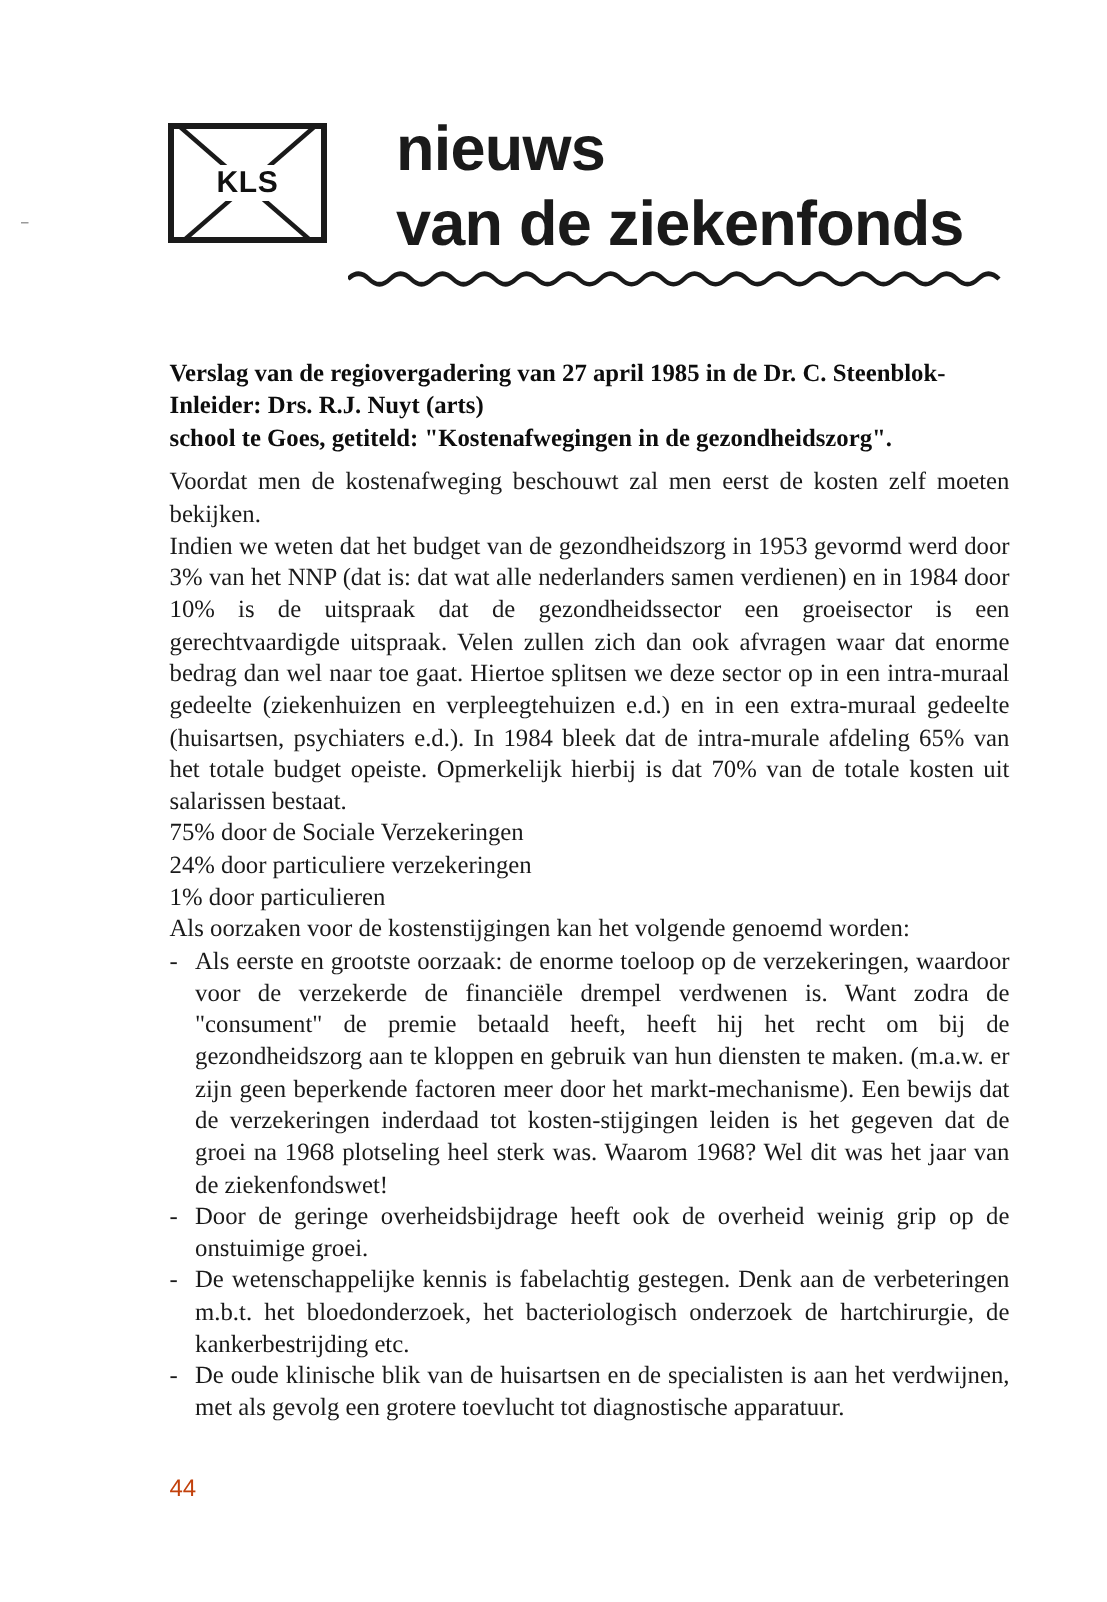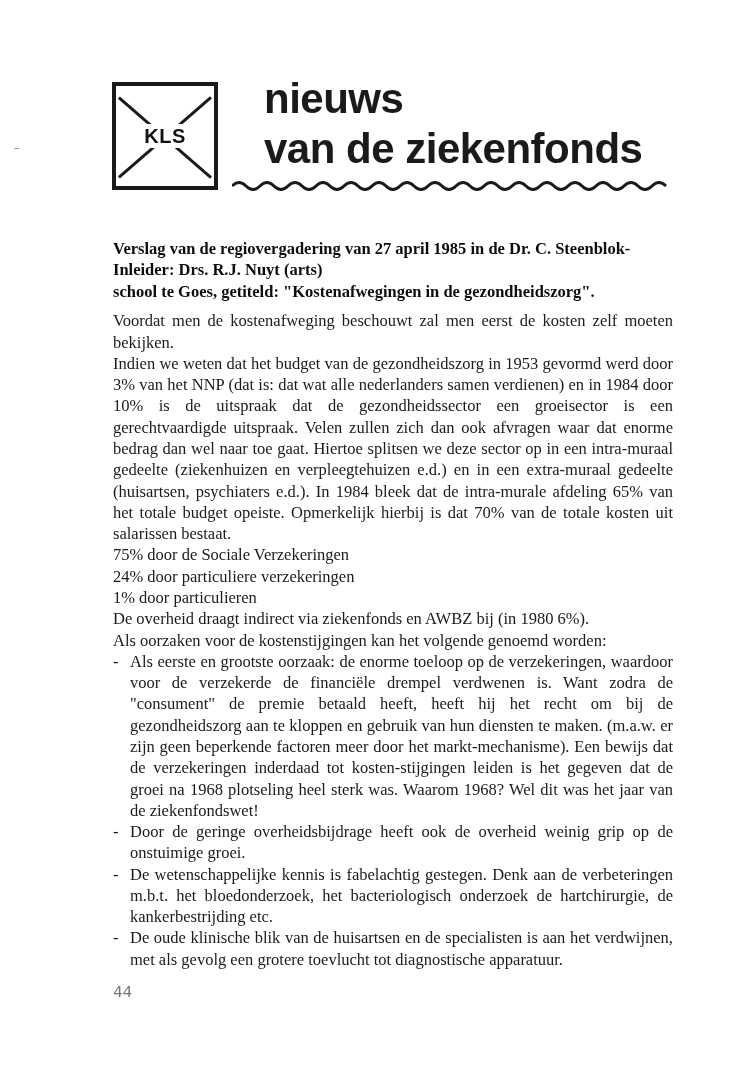--- a/index.html
+++ b/index.html
@@ -34,21 +34,21 @@
     left: 112px;
     top: 78px;
     width: 560px;
     height: 118px;
   }
   .logo-box {
     position: absolute;
     left: 0;
     top: 4px;
     width: 106px;
-    height: 108px;
+    height: 80px;
     border: 4px solid #1a1a1a;
     box-sizing: border-box;
     background: #ffffff;
     overflow: hidden;
   }
   .logo-box .diag1, .logo-box .diag2 {
     position: absolute;
     left: -12%;
     top: 50%;
     width: 124%;
@@ -143,22 +143,22 @@
   ul.dashlist li .dash {
     position: absolute;
     left: 0;
     top: 0;
   }
   .pagenum {
     position: absolute;
     left: 113px;
     top: 984px;
     font-size: 16px;
-    color: #737373;
-    font-family: Liberation Mono, monospace;
+    color: #c2410c;
+    font-family: Liberation Sans, sans-serif;
   }
 </style>
 </head>
 <body>
 
 <div class="page">
 
   <div class="edge-tick"></div>
 
   <div class="masthead">
@@ -187,21 +187,20 @@
 
     <p class="body">Voordat men de kostenafweging beschouwt zal men eerst de kosten zelf moeten bekijken.</p>
     <p class="body">Indien we weten dat het budget van de gezondheidszorg in 1953 gevormd werd door 3% van het NNP (dat is: dat wat alle nederlanders samen verdienen) en in 1984 door 10% is de uitspraak dat de gezondheidssector een groeisector is een gerechtvaardigde uitspraak. Velen zullen zich dan ook afvragen waar dat enorme bedrag dan wel naar toe gaat. Hiertoe splitsen we deze sector op in een intra-muraal gedeelte (ziekenhuizen en verpleegtehuizen e.d.) en in een extra-muraal gedeelte (huisartsen, psychiaters e.d.). In 1984 bleek dat de intra-murale afdeling 65% van het totale budget opeiste. Opmerkelijk hierbij is dat 70% van de totale kosten uit salarissen bestaat.</p>
 
     <div class="lines">
       <div>75% door de Sociale Verzekeringen</div>
       <div>24% door particuliere verzekeringen</div>
       <div> 1% door particulieren</div>
     </div>
 
-    <p class="body">De overheid draagt indirect via ziekenfonds en AWBZ bij (in 1980 6%).</p>
     <p class="body">Als oorzaken voor de kostenstijgingen kan het volgende genoemd worden:</p>
 
     <ul class="dashlist">
       <li>
         <span class="dash">-</span>
         <span>Als eerste en grootste oorzaak: de enorme toeloop op de verzekeringen, waardoor voor de verzekerde de financiële drempel verdwenen is. Want zodra de "consument" de premie betaald heeft, heeft hij het recht om bij de gezondheidszorg aan te kloppen en gebruik van hun diensten te maken. (m.a.w. er zijn geen beperkende factoren meer door het markt-mechanisme). Een bewijs dat de verzekeringen inderdaad tot kosten-stijgingen leiden is het gegeven dat de groei na 1968 plotseling heel sterk was. Waarom 1968? Wel dit was het jaar van de ziekenfondswet!</span>
       </li>
       <li>
         <span class="dash">-</span>
         <span>Door de geringe overheidsbijdrage heeft ook de overheid weinig grip op de onstuimige groei.</span>

